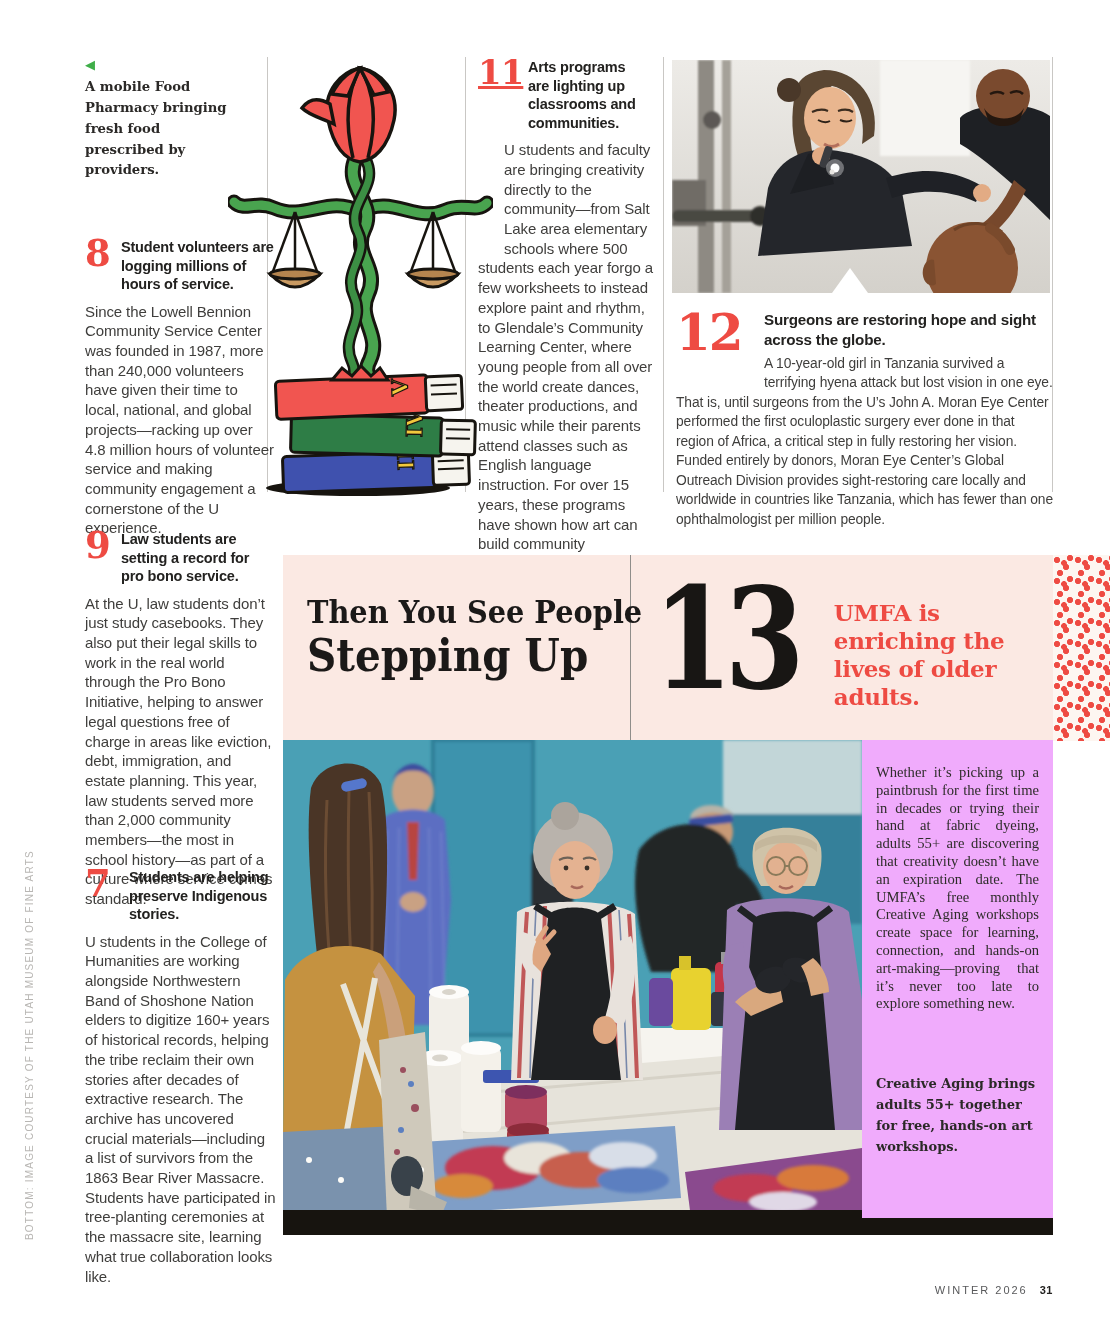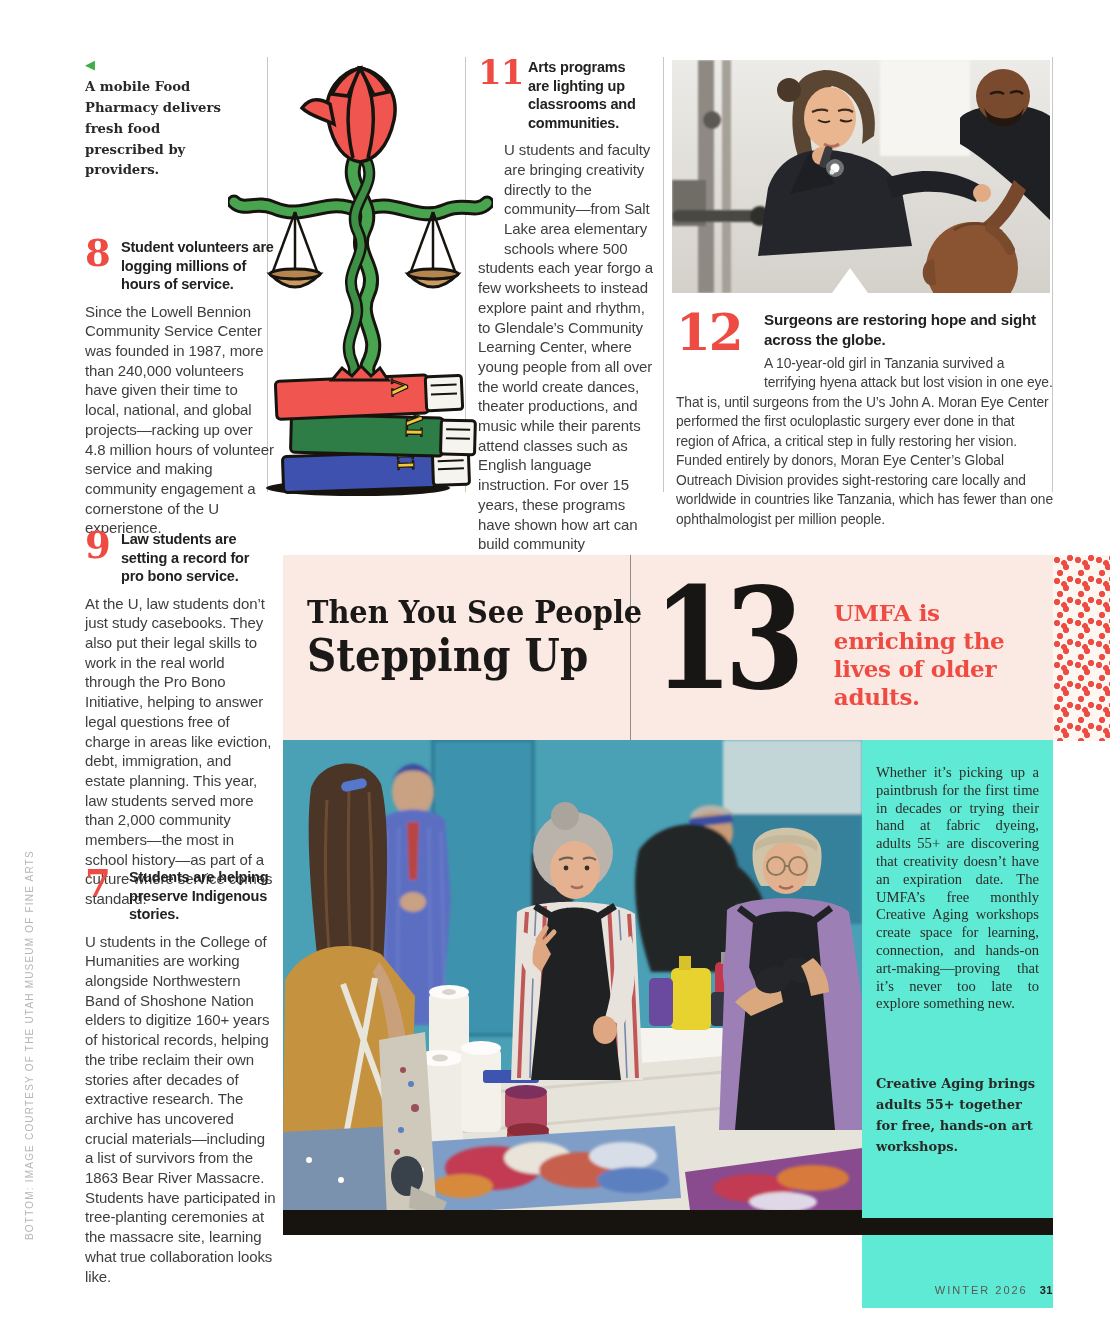--- a/index.html
+++ b/index.html
@@ -48,21 +48,21 @@
           radial-gradient(circle at 7px 18px, #ee4b43 2.8px, rgba(0,0,0,0) 3.4px),
           radial-gradient(circle at 17px 3px, #ee4b43 2.8px, rgba(0,0,0,0) 3.4px),
           radial-gradient(circle at 11px 8px, #ee4b43 2.6px, rgba(0,0,0,0) 3.2px);
         background-size:21px 21px;}
   
   figure{margin:0;padding:0;}
   .photo-top{position:absolute;left:672px;top:60px;width:378px;height:233px;}
   .photo-main{position:absolute;left:283px;top:740px;width:579px;height:478px;}
   .illu{position:absolute;left:228px;top:62px;width:265px;height:435px;z-index:2;}
   
-  .umfa-col{position:absolute;left:862px;top:740px;width:191px;height:568px;background:#5eead4;box-sizing:border-box;
+  .umfa-col{position:absolute;left:862px;top:740px;width:191px;height:478px;background:#f0abfc;box-sizing:border-box;
             padding:24px 14px 0 14px;}
   .umfa-col .body{margin:0;font-family:"Liberation Serif",serif;font-size:14.6px;line-height:17.8px;
                   color:#2e2c2a;text-align:justify;}
   .umfa-col .caption{margin:60px 0 0 0;font-family:"DejaVu Serif",serif;font-weight:bold;
                      font-size:13px;line-height:1.62;color:#2b2927;}
   .black-bar{position:absolute;left:283px;top:1218px;width:770px;height:17px;background:#17140f;}
   .footer{position:absolute;left:653px;top:1284px;width:400px;text-align:right;font-size:11px;
           letter-spacing:2px;color:#58595b;}
   .footer b{color:#232220;margin-left:12px;letter-spacing:0.5px;}
 </style>
@@ -74,21 +74,21 @@
   <div class="rule" style="left:267px;top:57px;height:435px;"></div>
   <div class="rule" style="left:465px;top:57px;height:435px;"></div>
   <div class="rule" style="left:663px;top:57px;height:435px;"></div>
   <div class="rule" style="left:1052px;top:57px;height:435px;"></div>
   <div class="rule" style="left:1052px;top:555px;height:183px;"></div>
 
   <div class="credit">BOTTOM: IMAGE COURTESY OF THE UTAH MUSEUM OF FINE ARTS</div>
 
   <div class="tri-caption">
     <span class="tri">◀</span>
-    <p>A mobile Food Pharmacy delivers fresh food prescribed by providers.</p>
+    <p>A mobile Food Pharmacy bringing fresh food prescribed by providers.</p>
   </div>
 
   <section class="item" style="left:85px;top:238px;width:190px;">
     <div class="head-row">
       <div class="num">8</div>
       <h3>Student volunteers are logging millions of hours of service.</h3>
     </div>
     <p>Since the Lowell Bennion Community Service Center was founded in 1987, more than 240,000 volunteers have given their time to local, national, and global projects—racking up over 4.8 million hours of volunteer service and making community engagement a cornerstone of the U experience.</p>
   </section>
 
@@ -174,21 +174,21 @@
         <path d="M132,6 C147,30 149,60 140,96" fill="none"></path>
         <path d="M104,32 C112,16 124,8 132,6 L120,34 Z" fill="#f15550"></path>
         <path d="M160,30 C152,14 140,7 132,6 L146,33 Z" fill="#f15550"></path>
         <path d="M102,42 C88,34 80,38 74,46 C82,54 94,56 106,62 Z" fill="#f15550"></path>
       </g>
     </svg>
   </figure>
 
   <section class="item" style="left:478px;top:58px;width:180px;">
     <div class="head-row">
-      <div class="num" style="width:50px;font-size:34px;">11</div>
+      <div class="num" style="width:50px;font-size:34px;text-decoration:underline;">11</div>
       <h3 style="width:122px;">Arts programs are lighting up classrooms and communities.</h3>
     </div>
     <p><span class="leaf-gap"></span><span>U students and faculty are bringing creativity directly to the community—from Salt Lake area elementary schools where 500 students each year forgo a few worksheets to instead explore paint and rhythm, to Glendale’s Community Learning Center, where young people from all over the world create dances, theater productions, and music while their parents attend classes such as English language instruction. For over 15 years, these programs have shown how art can build community connections.</span></p>
   </section>
 
   <figure class="photo-top">
     <svg width="378" height="233" viewBox="0 0 378 233" xmlns="http://www.w3.org/2000/svg">
       <defs>
         <linearGradient id="wall" x1="0" y1="0" x2="0" y2="1">
           <stop offset="0" stop-color="#edebe7"></stop>

